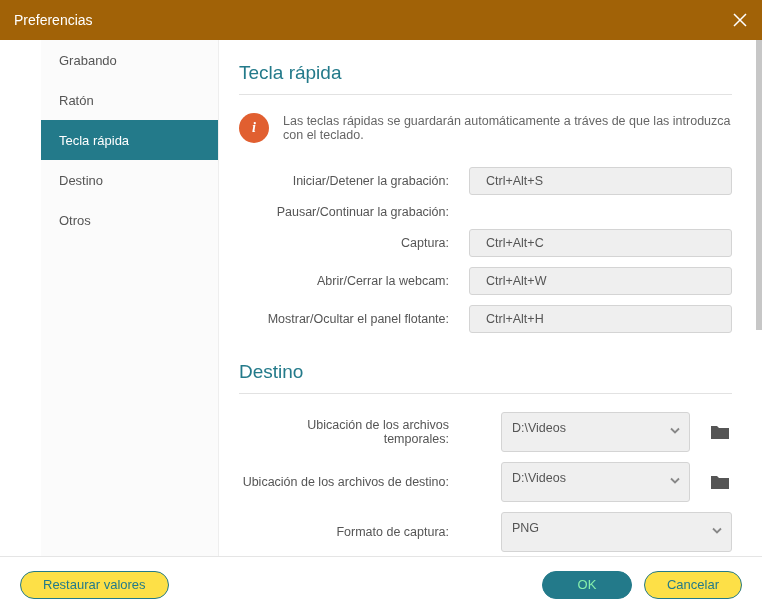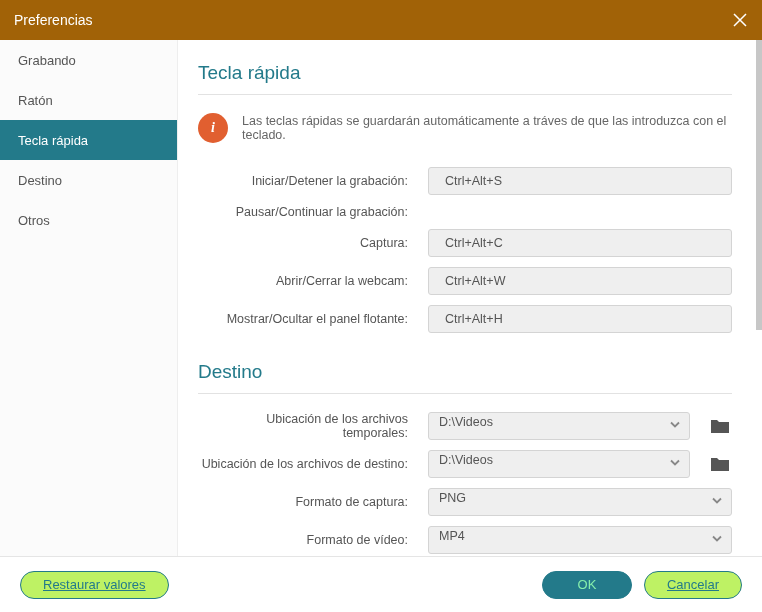--- a/index.html
+++ b/index.html
@@ -5,50 +5,50 @@
   * { box-sizing: border-box; margin: 0; padding: 0; }
   body { font-family: -apple-system, "Segoe UI", Arial, sans-serif; font-size: 13px; color: #555; background: #fff; width: 762px; height: 612px; overflow: hidden; position: relative; }
   
   .titlebar { background: #a16207; color: #fff; height: 40px; display: flex; align-items: center; justify-content: space-between; padding: 0 14px; }
   .titlebar-title { font-size: 14px; }
   .close-x { width: 16px; height: 16px; cursor: pointer; }
   .close-x svg { stroke: #fff; stroke-width: 1.5; }
   
   .body-area { position: absolute; top: 40px; left: 0; right: 0; bottom: 56px; display: flex; }
   
-  .sidebar { width: 178px; background: #fbfbfb; border-right: 1px solid #eee; }
+  .sidebar { width: 178px; background: #fbfbfb; border-right: 1px solid #eee; margin-left: 41px; }
   .sidebar-item { height: 40px; display: flex; align-items: center; padding-left: 18px; font-size: 13px; color: #555; cursor: pointer; }
   .sidebar-item.active { background: #237a8a; color: #fff; }
   
   .content { flex: 1; overflow-y: auto; position: relative; }
   .content-inner { padding: 4px 30px 28px 20px; }
   
   .section-title { color: #237a8a; font-size: 19px; font-weight: 400; padding: 18px 0 10px 0; border-bottom: 1px solid #e2e2e2; margin-bottom: 18px; }
   
   .info-row { display: flex; align-items: center; gap: 14px; margin-bottom: 24px; }
   .info-badge { width: 30px; height: 30px; border-radius: 50%; background: #e15f30; color: #fff; display: flex; align-items: center; justify-content: center; font-family: Georgia, serif; font-style: italic; font-weight: bold; font-size: 14px; flex-shrink: 0; }
   .info-text { font-size: 12.5px; color: #666; }
   
   .form-row { display: flex; align-items: center; margin-bottom: 10px; gap: 20px; }
   .form-label { width: 210px; text-align: right; font-size: 12.5px; color: #555; flex-shrink: 0; }
   .form-input { flex: 1; height: 28px; border: 1px solid #d4d4d4; background: #efefef; border-radius: 3px; padding: 0 16px; font-size: 12.5px; color: #555; font-family: inherit; }
   
   .form-select { flex: 1; position: relative; }
-  .form-select-inner { height: 28px; border: 1px solid #d4d4d4; background: #efefef; border-radius: 3px; padding: 0 30px 8px 10px; font-size: 12.5px; color: #555; display: flex; align-items: center; cursor: pointer; }
+  .form-select-inner { height: 40px; border: 1px solid #d4d4d4; background: #efefef; border-radius: 3px; padding: 0 30px 8px 10px; font-size: 12.5px; color: #555; display: flex; align-items: center; cursor: pointer; margin-left: 32px; }
   .chevron { position: absolute; right: 8px; top: 50%; transform: translateY(-50%); pointer-events: none; }
   .chevron svg { stroke: #888; stroke-width: 1.8; fill: none; }
   
   .folder-btn { width: 22px; height: 20px; cursor: pointer; flex-shrink: 0; display: flex; align-items: center; }
   .folder-btn svg { fill: #555; }
   
   .scroll-indicator { position: absolute; top: 40px; right: 0; width: 6px; height: 290px; background: #c7c7c7; }
   
   .footer { position: absolute; bottom: 0; left: 0; right: 0; height: 56px; border-top: 1px solid #e5e5e5; display: flex; align-items: center; justify-content: space-between; padding: 0 20px; background: #fff; }
   .btn { height: 28px; padding: 0 22px; border-radius: 14px; font-size: 13px; cursor: pointer; display: inline-flex; align-items: center; justify-content: center; border: 1px solid #237a8a; }
-  .btn-outline { background: #bef264; color: #237a8a; text-decoration: underline; }
+  .btn-outline { background: #fde047; color: #237a8a; }
   .btn-primary { background: #237a8a; color: #86efac; min-width: 90px; }
   .footer-right { display: flex; gap: 12px; }
 </style>
 </head>
 <body>
 
 <div class="titlebar">
   <span class="titlebar-title">Preferencias</span>
   <span class="close-x">
     <svg viewBox="0 0 16 16" width="16" height="16">

